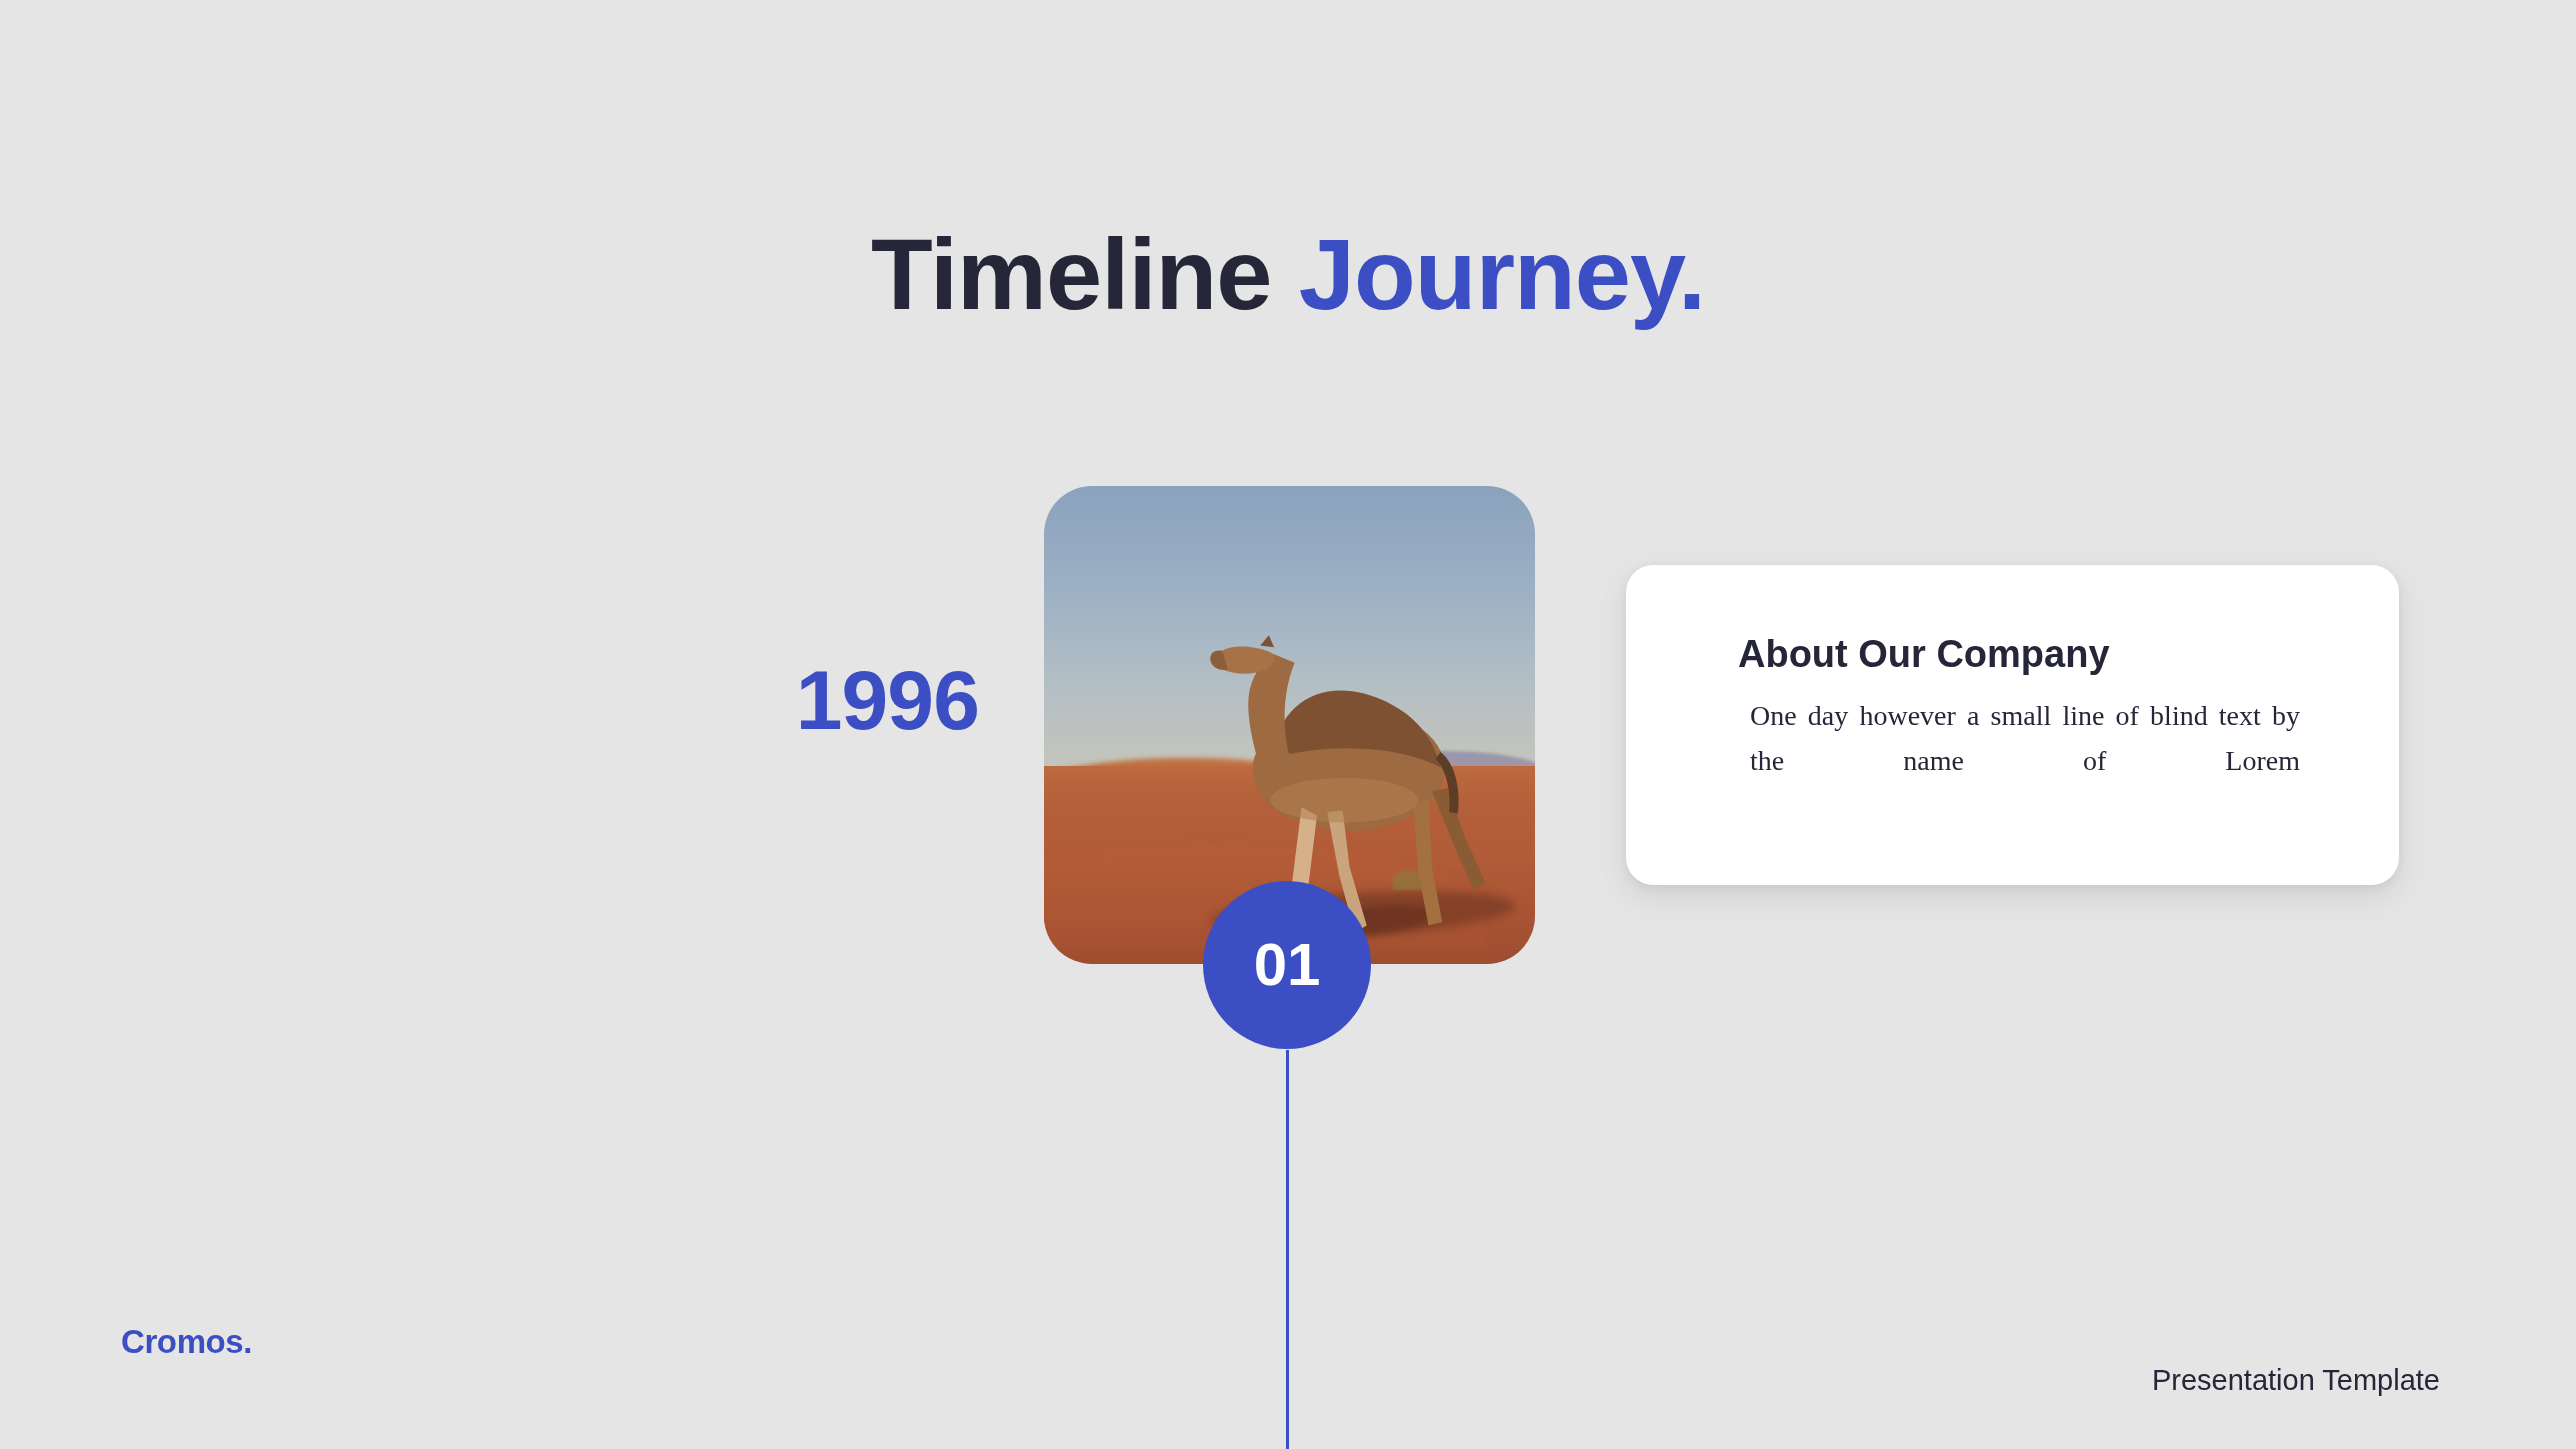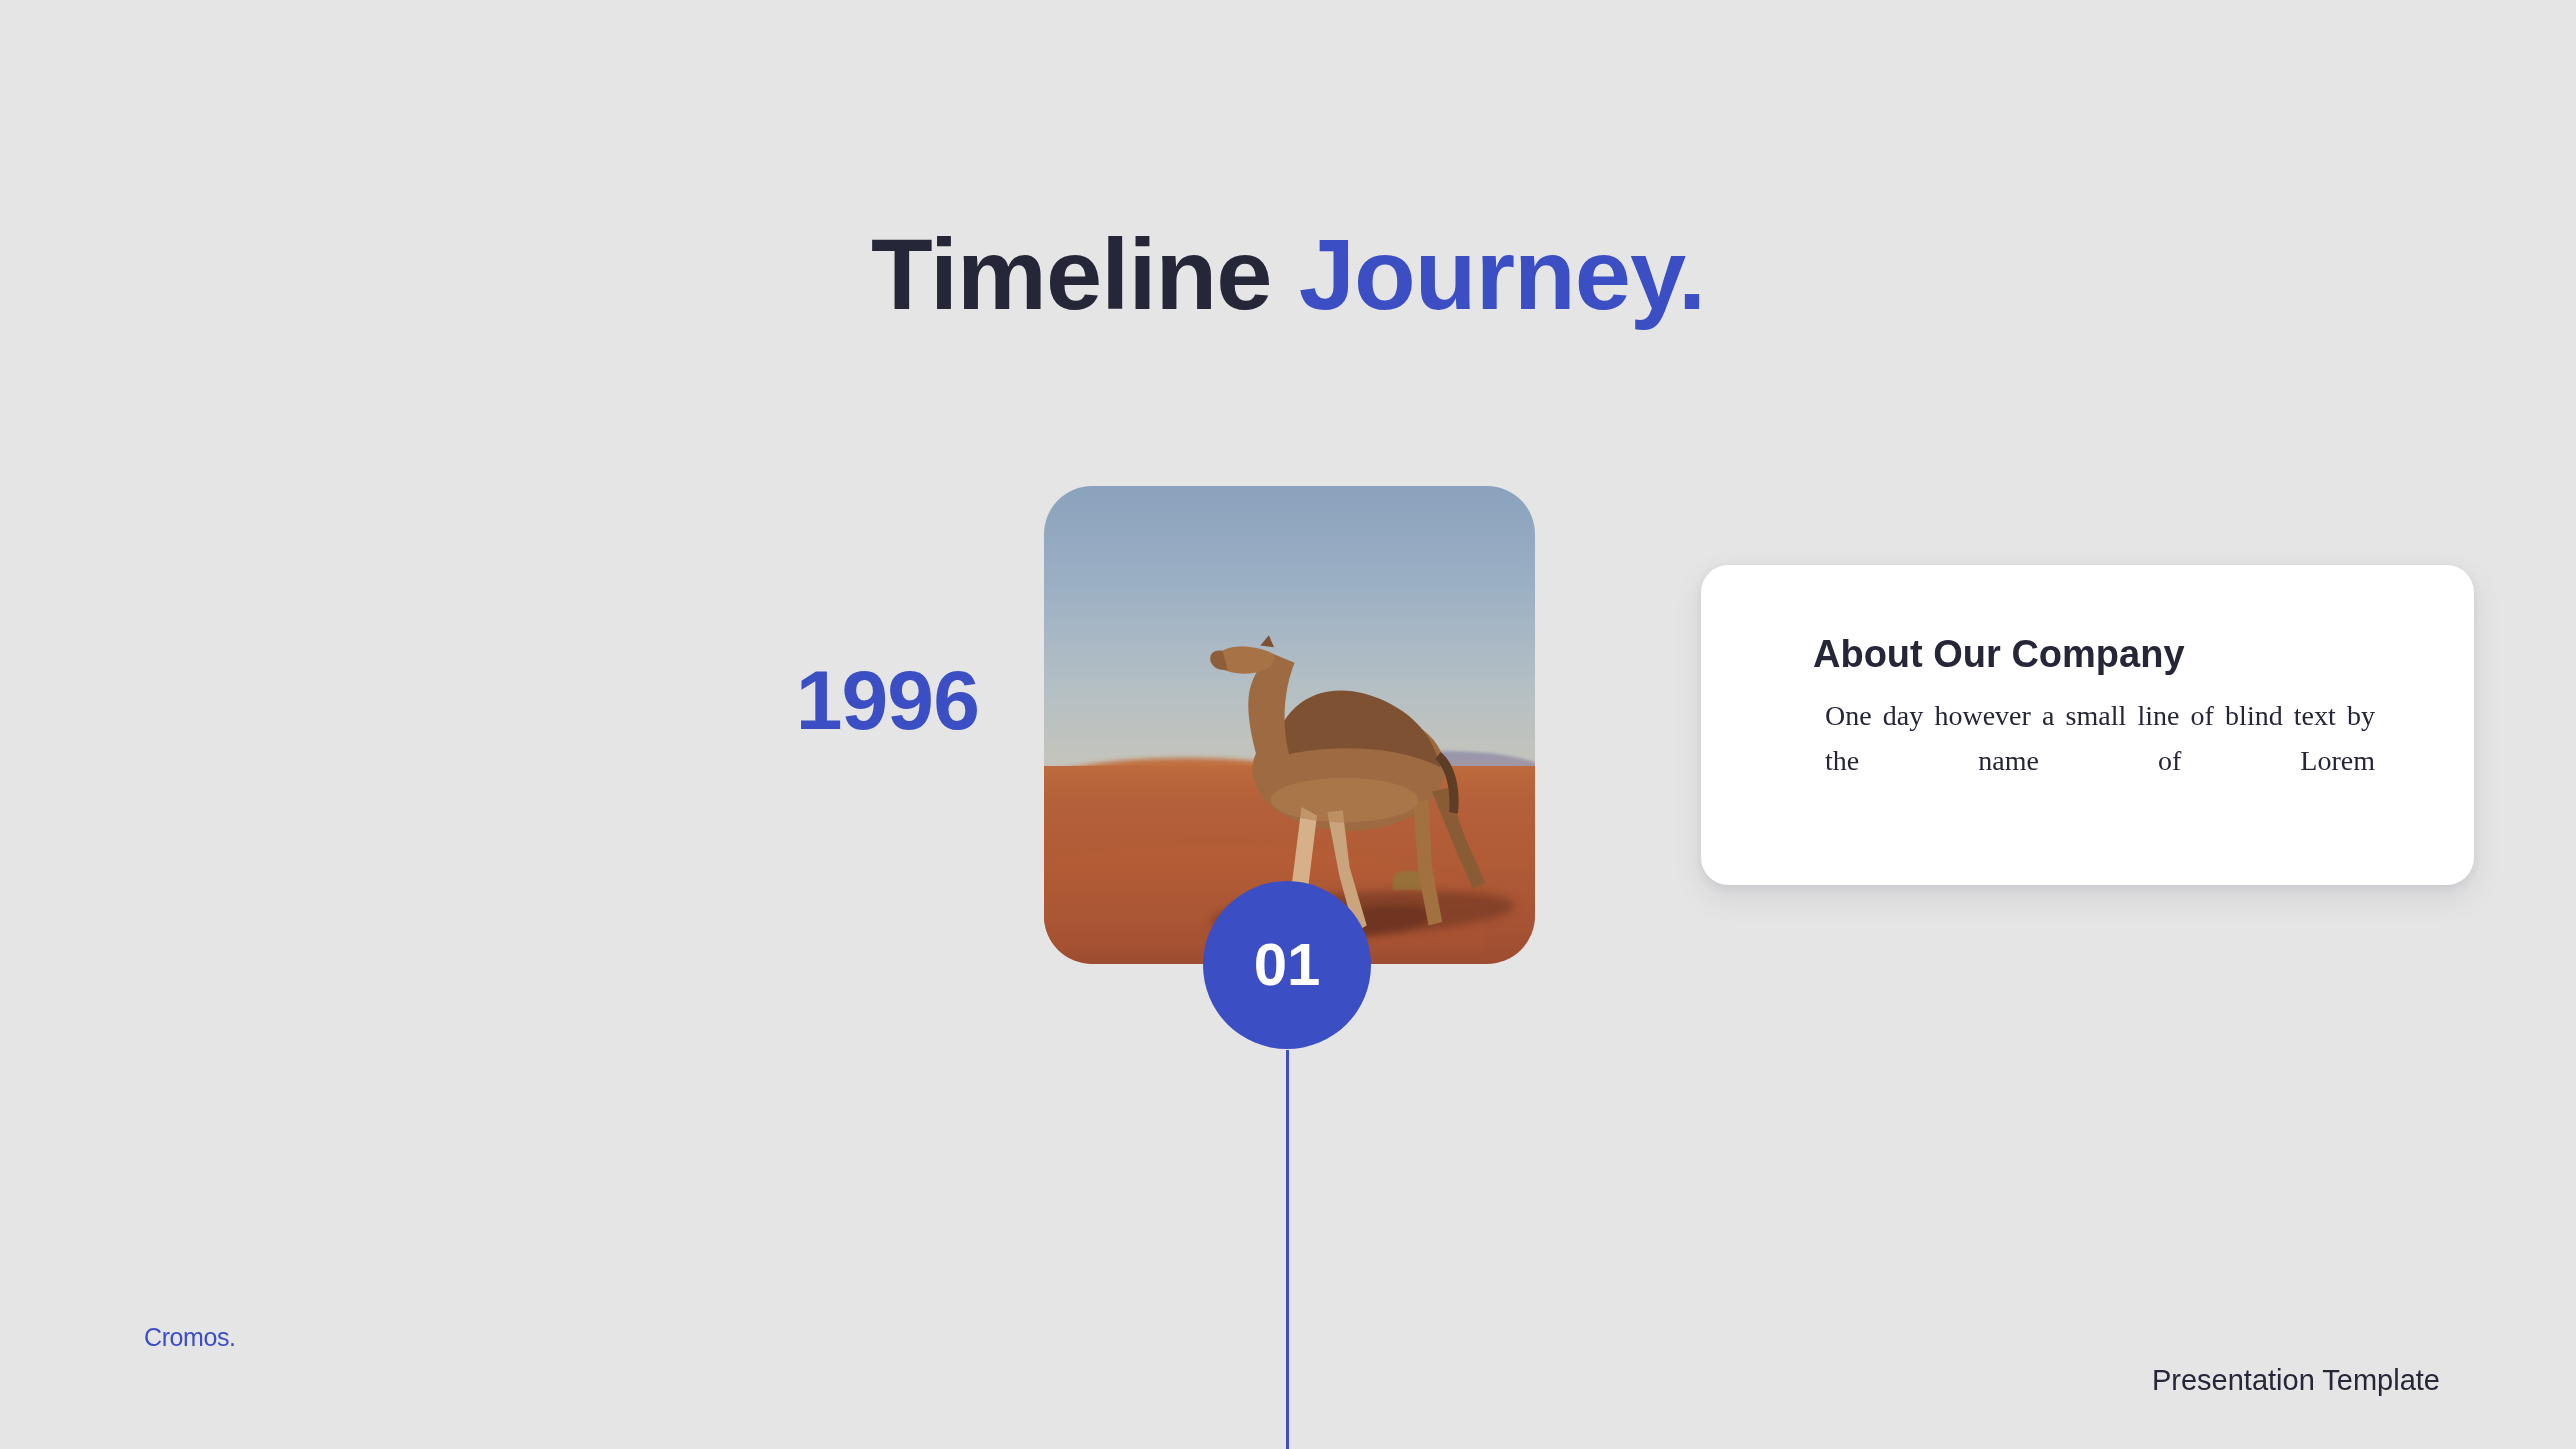--- a/index.html
+++ b/index.html
@@ -180,21 +180,21 @@
     left: 1286px;
     top: 1050px;
     width: 2.6px;
     height: 399px;
     background: #3c4ec4;
   }
 
   
   .info-card {
     position: absolute;
-    left: 1701px;
+    left: 1626px;
     top: 565px;
     width: 773px;
     height: 320px;
     background: #ffffff;
     border-radius: 27.5px;
     box-shadow: 0 12px 29px rgba(100, 100, 120, 0.14),
                 0 2.6px 8.6px rgba(100, 100, 120, 0.10);
     box-sizing: border-box;
     padding: 67px 57px 0 112px;
   }
@@ -216,24 +216,24 @@
   }
   .card-body::after {
     content: "";
     display: inline-block;
     width: 100%;
   }
 
   
   .brand-logo {
     position: absolute;
-    left: 144px;
+    left: 121px;
     top: 1325px;
-    font-size: 25px;
-    font-weight: 400;
+    font-size: 33px;
+    font-weight: 700;
     color: #3c4ec4;
     letter-spacing: -0.4px;
     line-height: 1;
   }
   .footer-note {
     position: absolute;
     right: 136px;
     top: 1327px;
     font-size: 29px;
     color: #262639;

